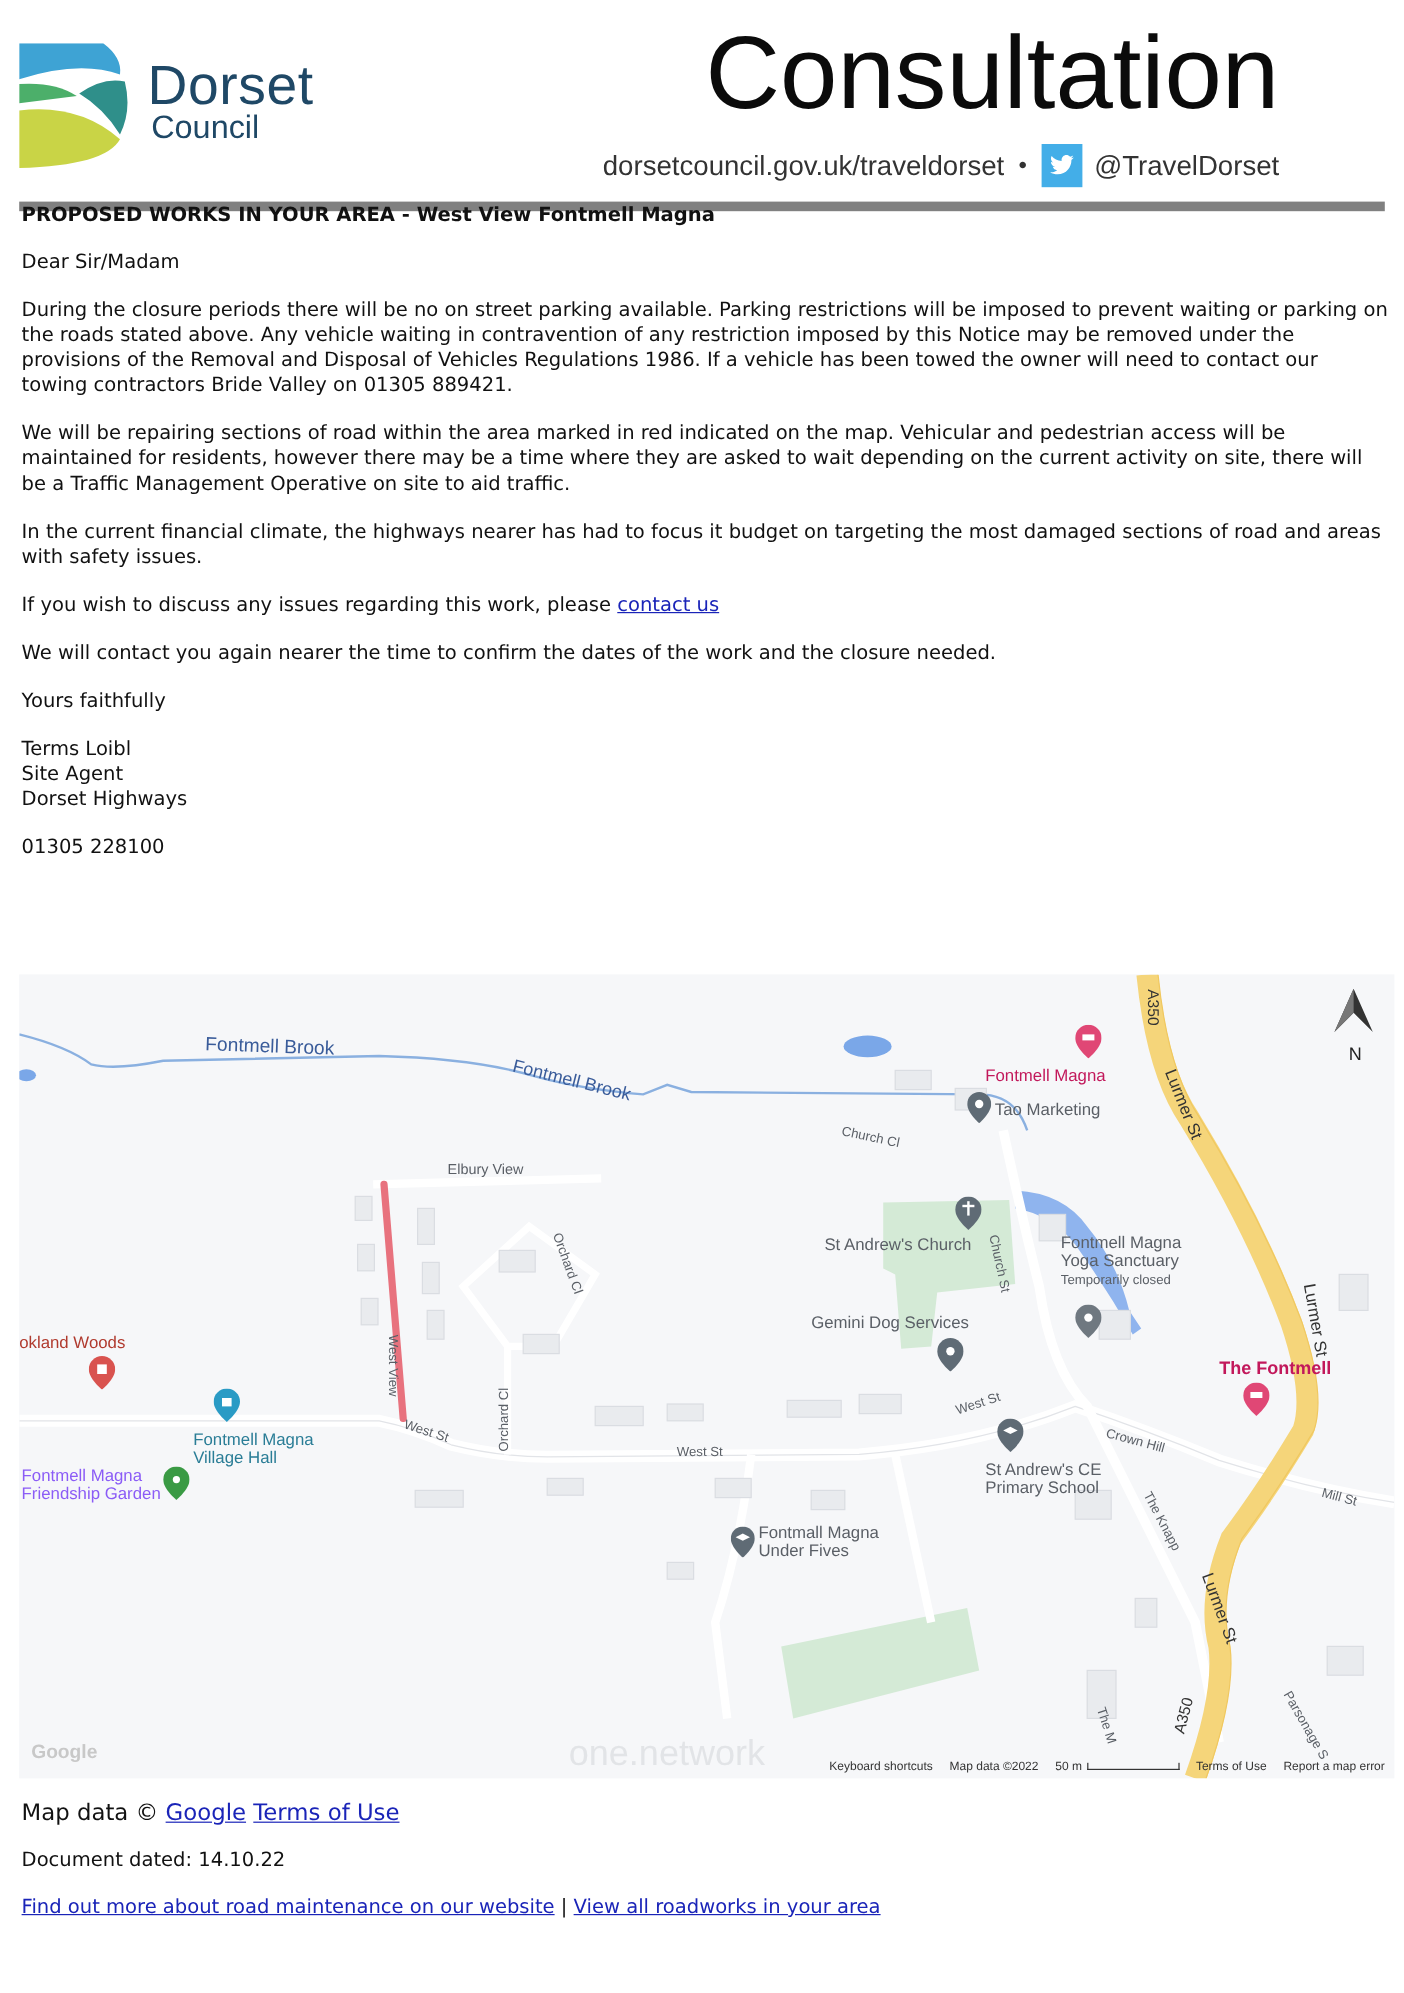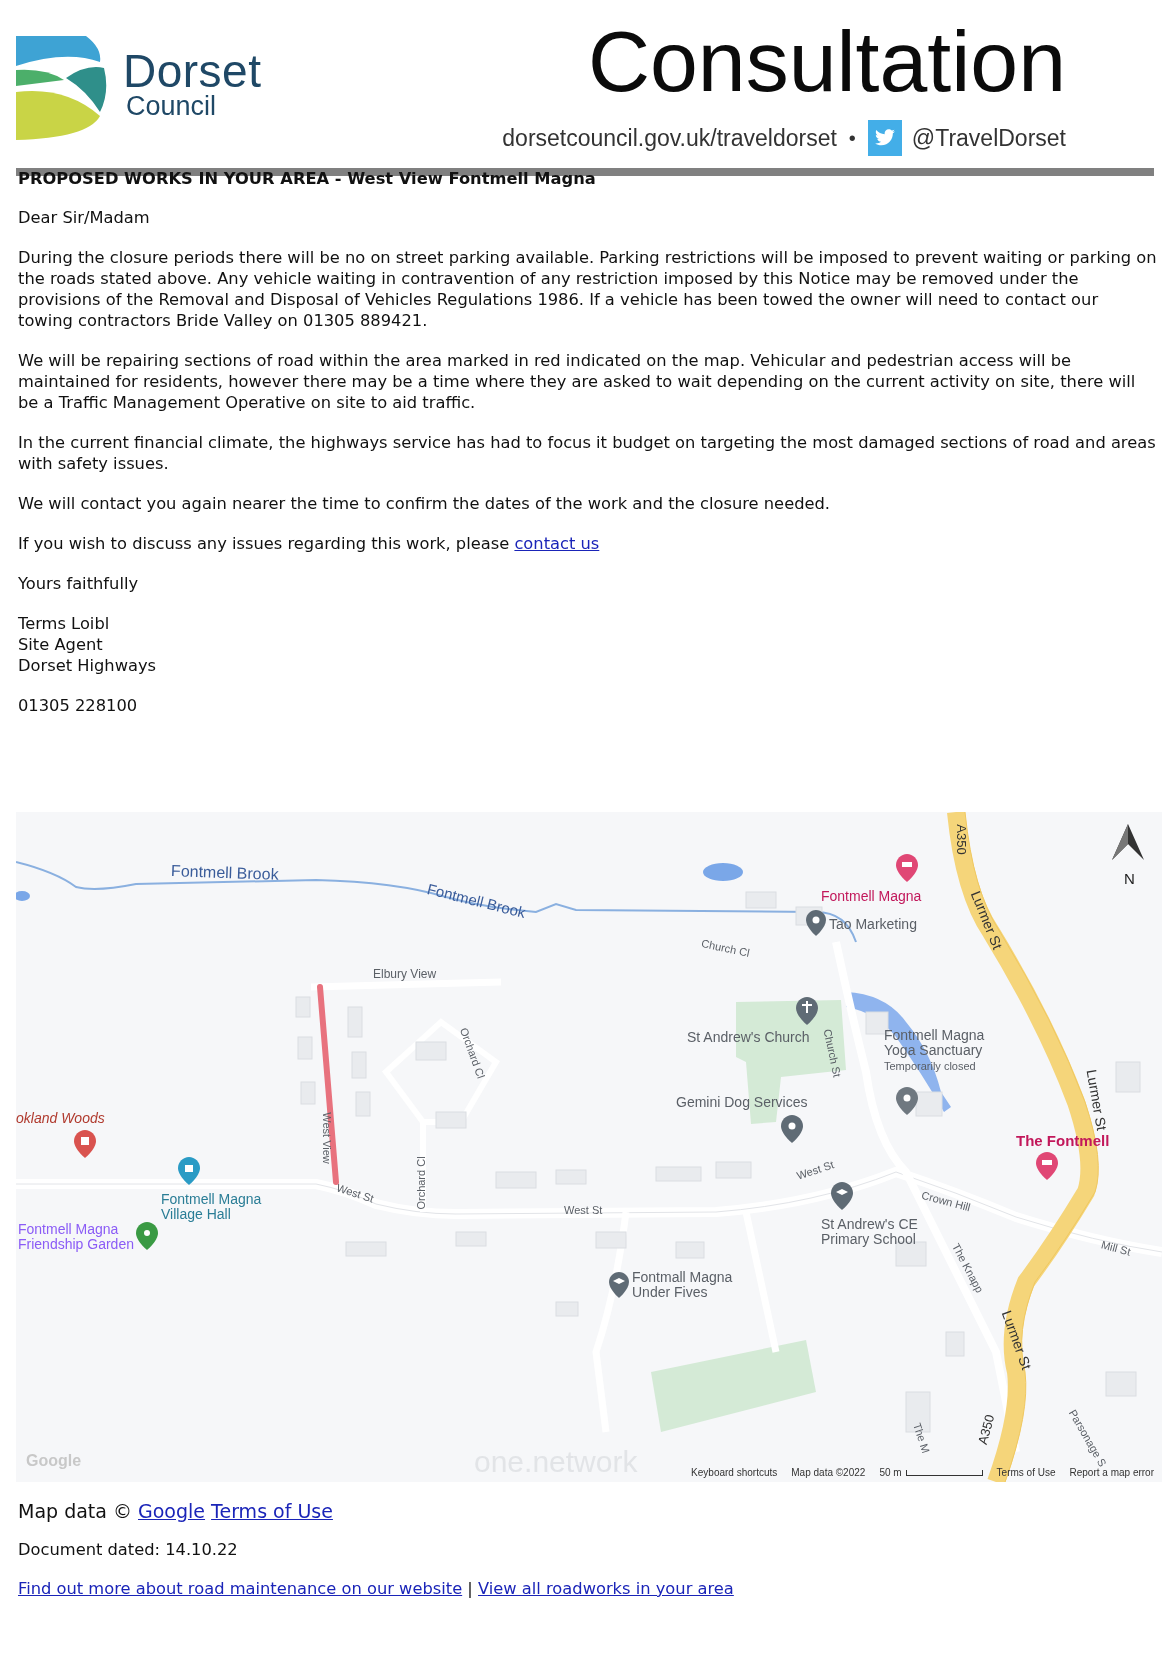--- a/index.html
+++ b/index.html
@@ -55,23 +55,23 @@
     <span>@TravelDorset</span>
   </div>
   <div class="rule"></div>
 </div>
 
 <div class="content">
   <div class="title">PROPOSED WORKS IN YOUR AREA  - West View Fontmell Magna</div>
   <p>Dear Sir/Madam</p>
   <p>During the closure periods there will be no on street parking available. Parking restrictions will be imposed to prevent waiting or parking on the roads stated above. Any vehicle waiting in contravention of any restriction imposed by this Notice may be removed under the provisions of the Removal and Disposal of Vehicles Regulations 1986. If a vehicle has been towed the owner will need to contact our towing contractors Bride Valley on 01305 889421.</p>
   <p>We will be repairing sections of road within the area marked in red indicated on the map. Vehicular and pedestrian access will be maintained for residents, however there may be a time where they are asked to wait depending on the current activity on site, there will be a Traffic Management Operative on site to aid traffic.</p>
-  <p>In the current financial climate, the highways service has had to focus it budget on targeting the most damaged sections of road and areas with safety issues.</p>
+  <p>In the current financial climate, the highways nearer has had to focus it budget on targeting the most damaged sections of road and areas with safety issues.</p>
+  <p><span>If you wish to discuss any issues regarding this work, please </span><a>contact us</a></p>
   <p>We will contact you again nearer the time to confirm the dates of the work and the closure needed.</p>
-  <p><span>If you wish to discuss any issues regarding this work, please </span><a>contact us</a></p>
   <p>Yours faithfully</p>
   <div>Terms Loibl</div>
   <div>Site Agent</div>
   <div class="sig">Dorset Highways</div>
   <div>01305 228100</div>
 </div>
 
 <div class="map">
   <svg width="1146" height="670" viewBox="0 0 1146 670">
 
@@ -214,21 +214,21 @@
       </svg>
     </div>
   <div class="mlabel" style="left:145px;top:380px;font-size:14px;line-height:15px;color:#2a7d96;width:130px;white-space:normal;">Fontmell Magna Village Hall</div>
   <div class="mlabel" style="left:2px;top:410px;font-size:14px;line-height:15px;color:#8b5cf6;width:120px;white-space:normal;">Fontmell Magna Friendship Garden</div>
   <div class="mlabel" style="left:120px;top:410px;">
       <svg width="22" height="28" viewBox="0 0 22 28">
         <path d="M11 0C5 0 0 5 0 11c0 8 11 17 11 17s11-9 11-17C22 5 17 0 11 0z" fill="#3a9a44"></path>
         <circle cx="11" cy="11" r="3" fill="#fff"></circle>
       </svg>
     </div>
-  <div class="mlabel" style="left:0px;top:298px;font-size:14px;color:#b03a2e;font-style:italic;">okland Woods</div>
+  <div class="mlabel" style="left:0px;top:298px;font-size:14px;color:#b03a2e;">okland Woods</div>
   <div class="mlabel" style="left:58px;top:318px;">
       <svg width="22" height="28" viewBox="0 0 22 28">
         <path d="M11 0C5 0 0 5 0 11c0 8 11 17 11 17s11-9 11-17C22 5 17 0 11 0z" fill="#d9534f"></path>
         <rect x="7" y="7" width="8" height="8" fill="#fff"></rect>
       </svg>
     </div>
 
   <div class="mlabel" style="left:1092px;top:10px;">
     <svg width="40" height="48" viewBox="0 0 40 48">
         <path d="M20 2 L36 38 L20 22 L4 38 Z" fill="#333"></path>

